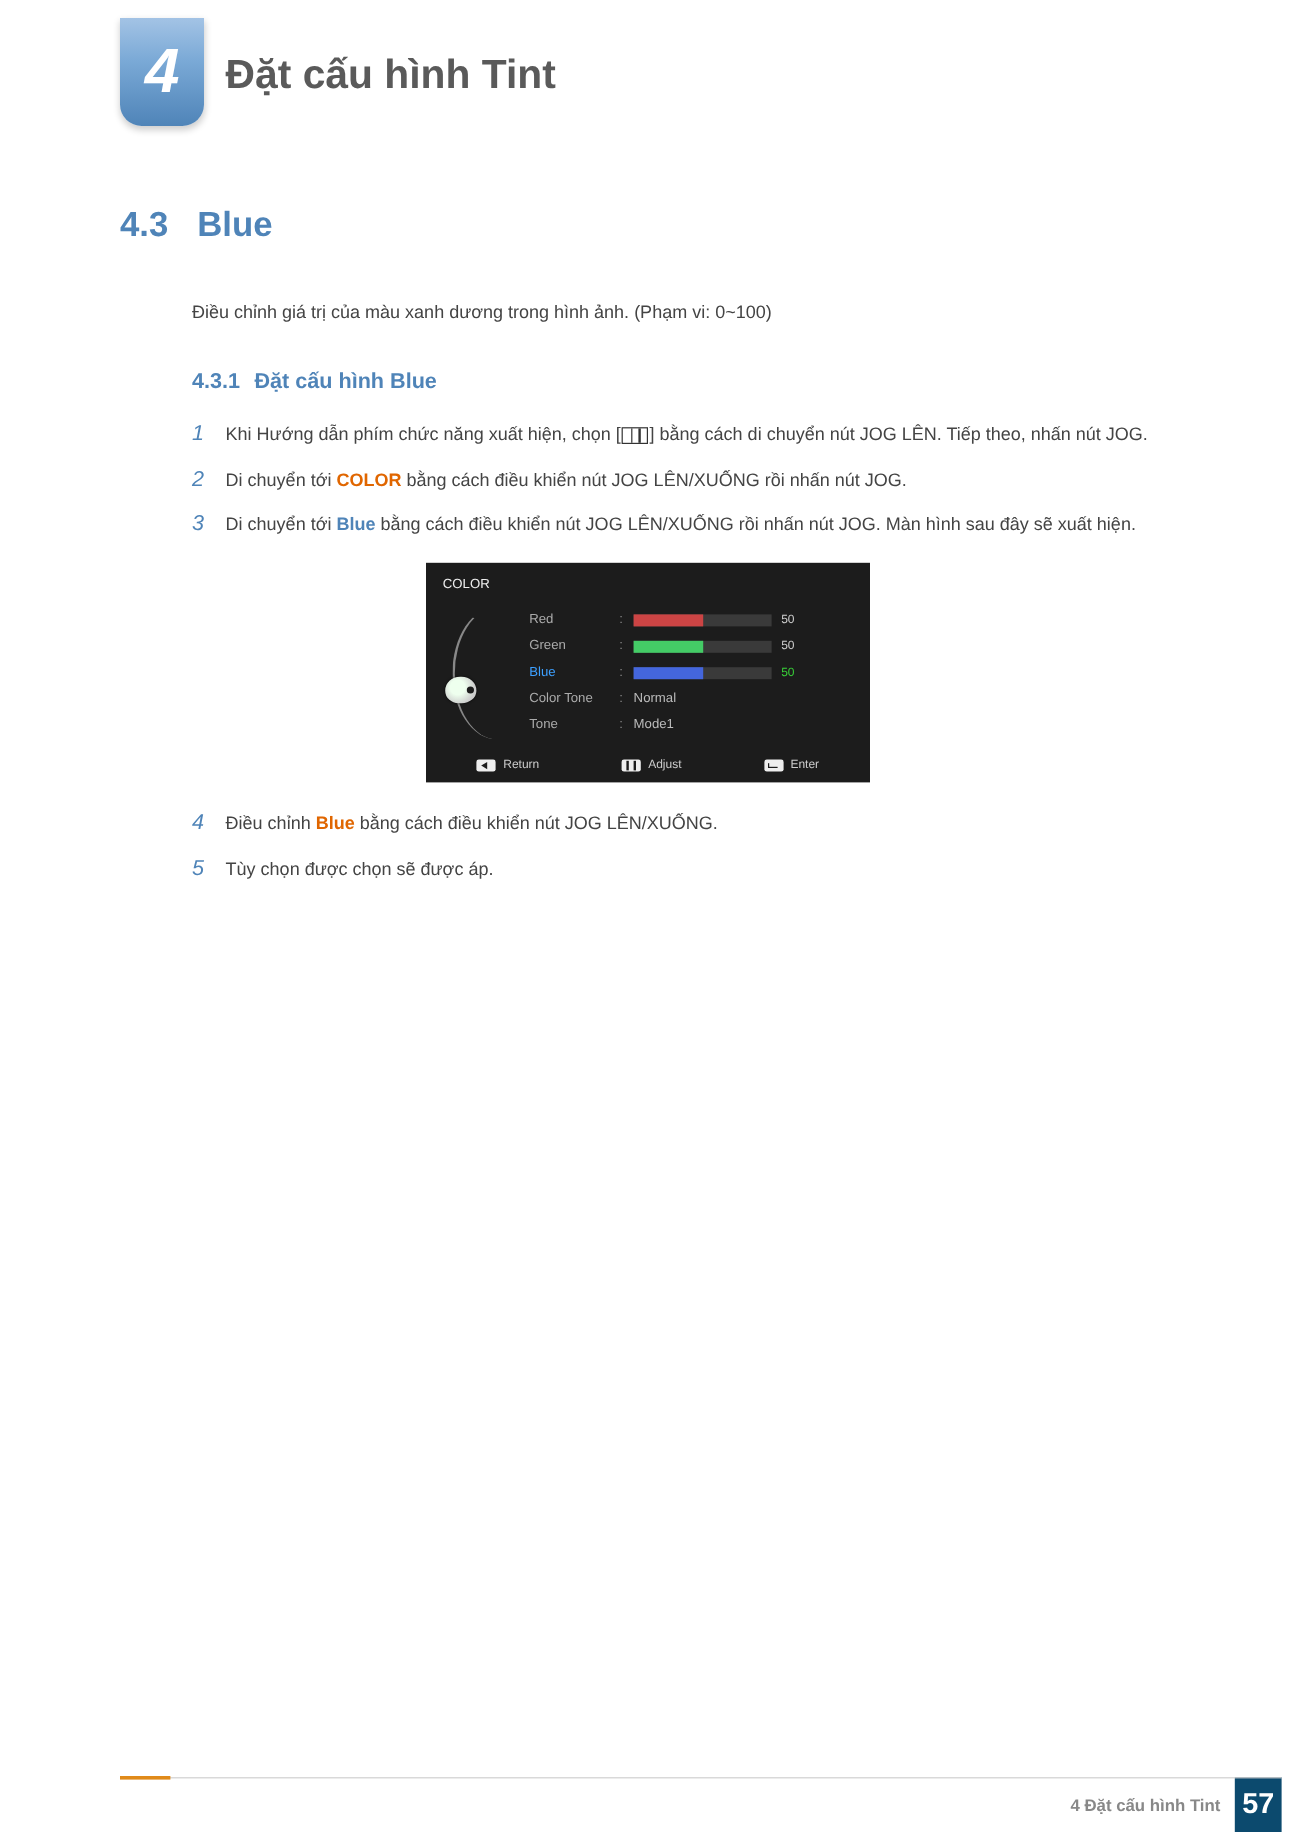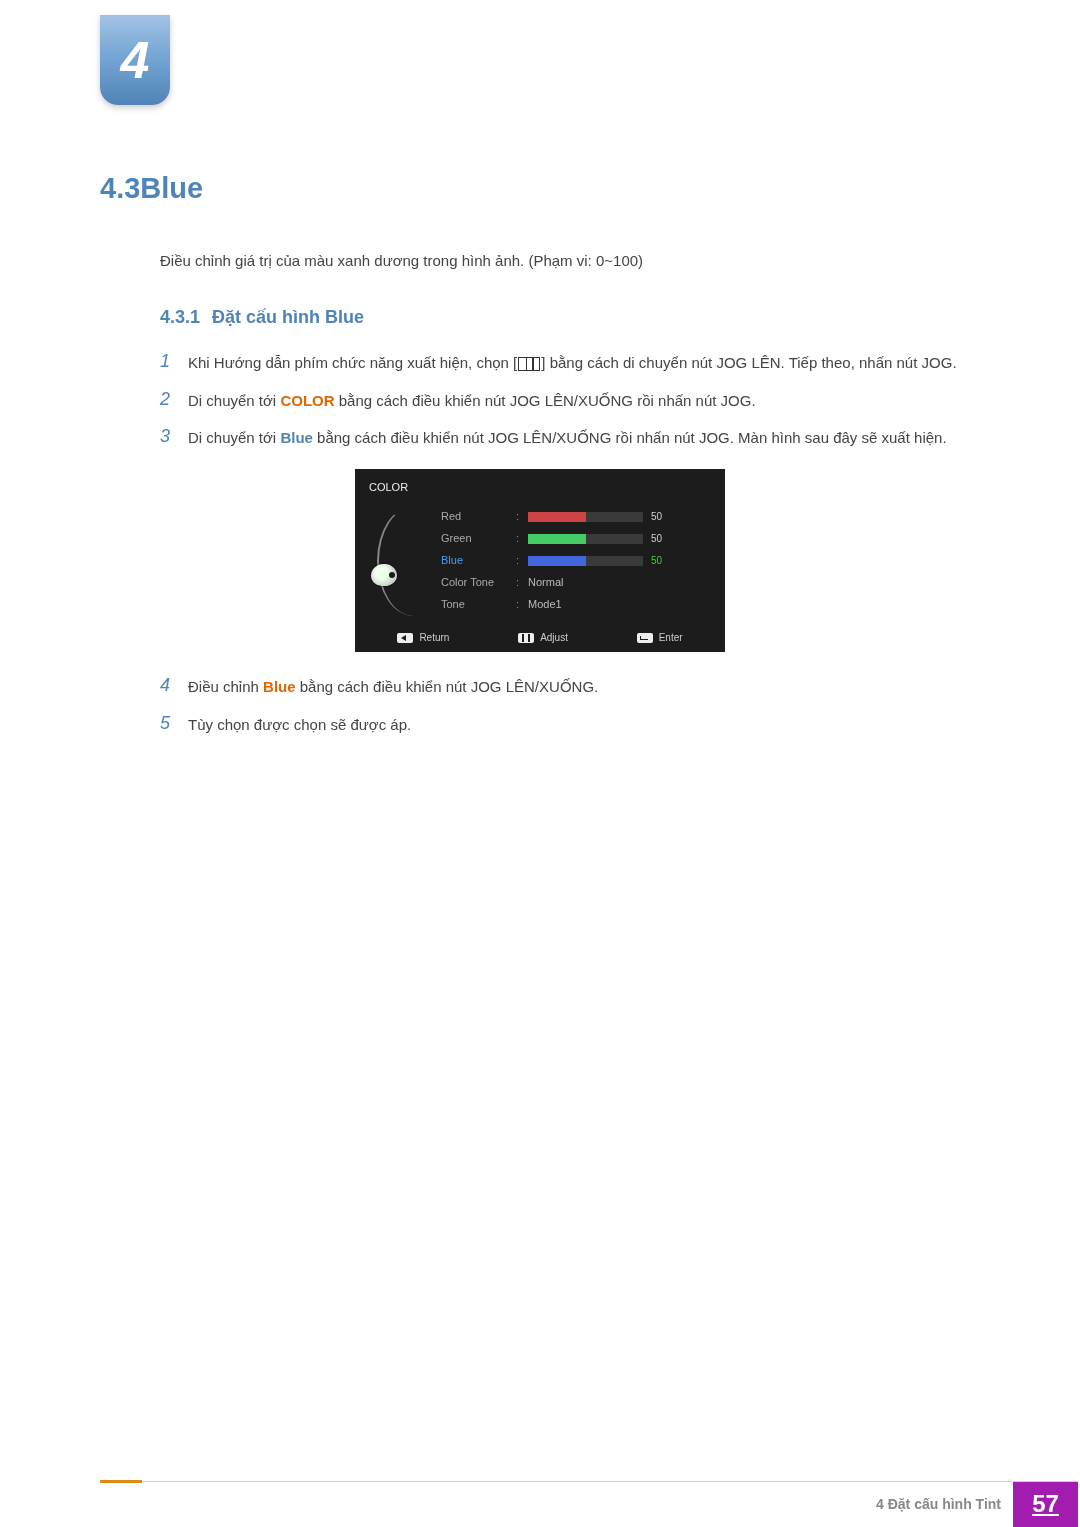--- a/index.html
+++ b/index.html
@@ -39,20 +39,21 @@
     padding-top: 28px;
   }
   .content {
     padding: 60px 100px 0 100px;
     font-size: 15px;
     line-height: 1.6;
     color: #444;
   }
   .section-head {
     display: flex;
+    gap: 24px;
     font-size: 29px;
     font-weight: bold;
     color: #4f84b8;
     margin-bottom: 38px;
   }
   .para { margin-left: 60px; margin-bottom: 24px; }
   .subsection-head {
     display: flex;
     gap: 12px;
     font-size: 18px;
@@ -192,49 +193,50 @@
     width:4px; height:8px; border-left:2px solid #1c1c1c; border-right:2px solid #1c1c1c;
   }
   .foot-ico.enter::before {
     content:""; position:absolute; left:3px; top:3px;
     width:7px; height:3px; border:1px solid #1c1c1c; border-top:none; border-right:none;
   }
 
   
   .page-footer {
     position: absolute;
-    bottom: 0; left: 0; right: 2px;
+    bottom: 0; left: 0; right: 12px;
     height: 46px;
     display: flex;
     align-items: stretch;
   }
   .footer-line {
     position: absolute;
     top: 0; left: 100px; right: 0;
     height: 1px; background: #d0d0d0;
   }
   .footer-accent {
     position: absolute; top:-1px; left:100px; width:42px; height:3px; background:#e08a19;
   }
   .footer-spacer { flex:1; }
   .footer-label {
     font-size: 14px; font-weight: bold; color: #888;
     display:flex; align-items:center; padding-right:12px;
   }
   .footer-num {
-    width: 65px; background: #a21caf; color:#fff;
+    width: 39px; background: #0c4a6e; color:#fff;
     font-size: 24px; font-weight:bold;
-    display:flex; align-items:center; justify-content:center;text-decoration:underline;
+    display:flex; align-items:center; justify-content:center;
   }
 </style>
 </head>
 <body>
 
 <div class="header-row">
   <div class="chapter-badge">4</div>
+  <div class="chapter-title">Đặt cấu hình Tint</div>
 </div>
 
 <div class="content">
 
   <div class="section-head">
     <span>4.3</span>
     <span>Blue</span>
   </div>
 
   <p class="para">Điều chỉnh giá trị của màu xanh dương trong hình ảnh. (Phạm vi: 0~100)</p>

